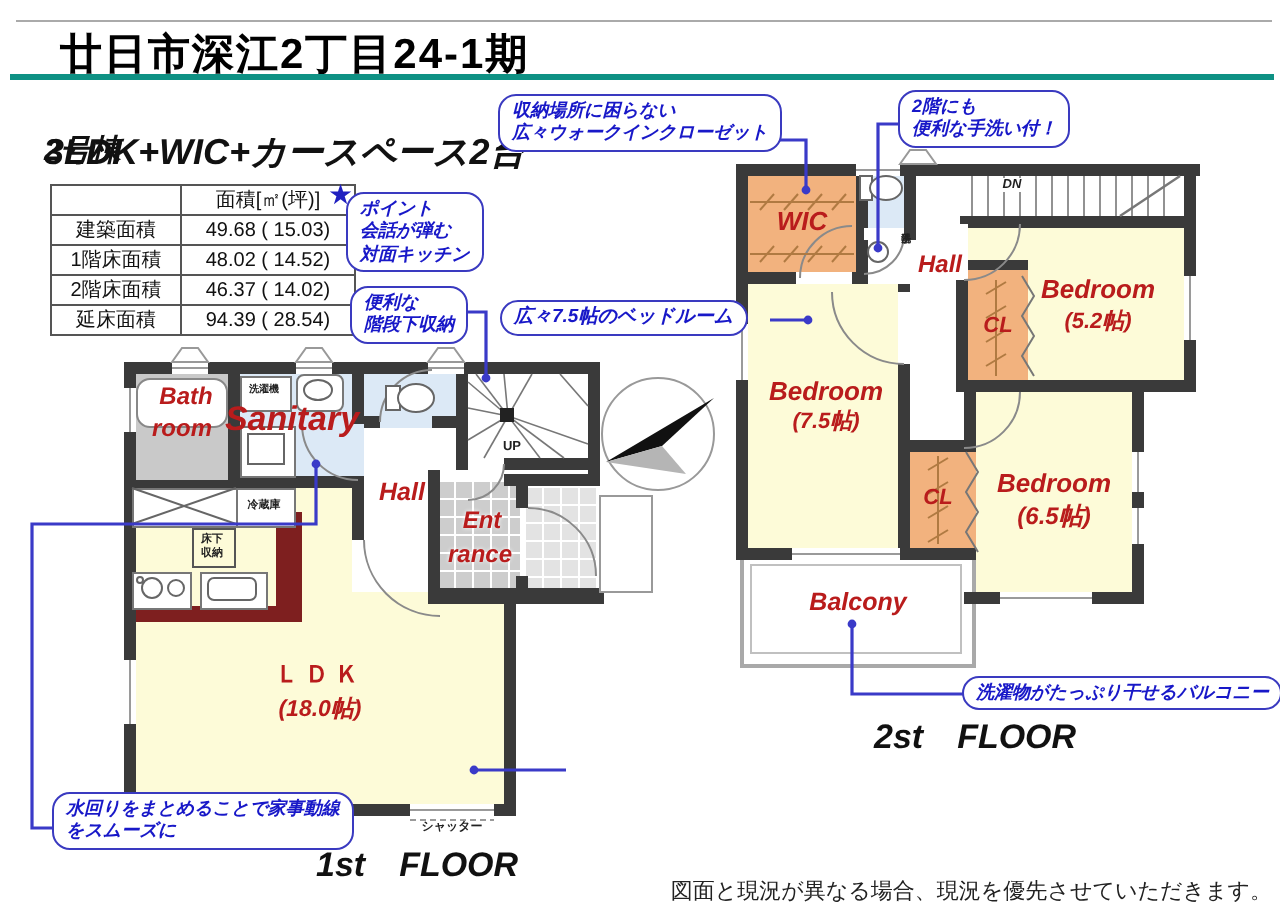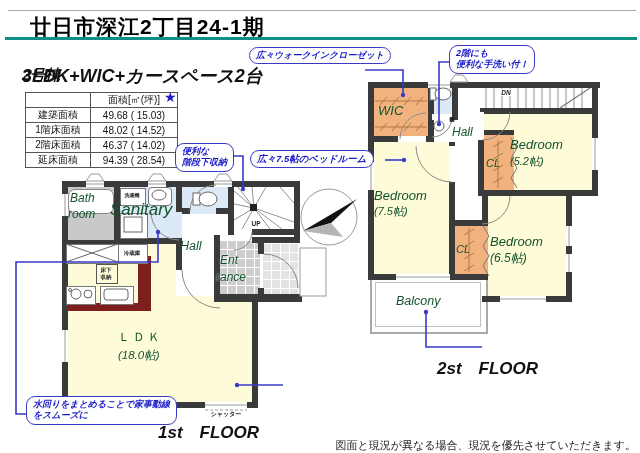--- a/index.html
+++ b/index.html
@@ -23,21 +23,21 @@
   .tile1{position:absolute;z-index:1;background-color:#cdcdcd;
      background-image:linear-gradient(#fff 1px,transparent 1px),linear-gradient(90deg,#fff 1px,transparent 1px);
      background-size:9px 9px;}
   .tile2{position:absolute;z-index:1;background-color:#e3e3e3;
      background-image:linear-gradient(#fff 1px,transparent 1px),linear-gradient(90deg,#fff 1px,transparent 1px);
      background-size:9px 9px;}
   .balc{position:absolute;border:2px solid #a9a9a9;background:#fff;z-index:1;}
   .balcIn{position:absolute;border:1px solid #c0c0c0;z-index:1;}
   svg.deco{position:absolute;left:0;top:0;z-index:4;pointer-events:none;}
   
-  .lab{position:absolute;z-index:5;text-align:left;font-style:italic;font-weight:normal;color:#14532d;line-height:1.1;}
+  .lab{position:absolute;z-index:5;text-align:center;font-style:italic;font-weight:bold;color:#b91c1c;line-height:1.1;}
   .sm{position:absolute;z-index:5;font-weight:bold;color:#222;text-align:center;line-height:1.15;font-style:normal;}
   .caption{position:absolute;z-index:6;font-size:17px;font-weight:bold;font-style:italic;color:#111;white-space:pre;}
   
   .co{position:absolute;z-index:6;border:1.6px solid #3a3ac0;border-radius:9px;background:#fff;
       color:#1818c8;font-size:9px;font-weight:bold;font-style:italic;padding:2px 6px;line-height:1.25;white-space:nowrap;}
   .co span{display:block;}
   .star{position:absolute;z-index:7;color:#2020c0;font-size:14px;font-style:normal;}
   .disclaimer{position:absolute;right:4px;top:438px;font-size:11px;color:#222;z-index:6;}
 </style>
 </head>
@@ -337,31 +337,38 @@
   <div class="lab" style="left:490px;top:235px;width:74px;font-size:13px;">Bedroom</div>
   <div class="lab" style="left:490px;top:252px;width:74px;font-size:12px;">(6.5帖)</div>
   <div class="lab" style="left:486px;top:157px;width:26px;font-size:11px;">CL</div>
   <div class="lab" style="left:456px;top:243px;width:26px;font-size:11px;">CL</div>
   <div class="lab" style="left:396px;top:295px;width:66px;font-size:12.5px;">Balcony</div>
   <div class="sm" style="left:497px;top:89px;width:18px;font-size:6.5px;font-style:italic;background:#fff;">DN</div>
   <div class="sm" style="left:446px;top:112px;width:8px;font-size:5px;writing-mode:vertical-rl;">手洗器</div>
   <div class="caption" style="left:437px;top:357px;">2st　FLOOR</div>
 
   <div class="co" style="left:249px;top:47px;">
+    <span>収納場所に困らない</span>
     <span>広々ウォークインクローゼット</span>
   </div>
   <div class="co" style="left:449px;top:45px;">
     <span>2階にも</span>
     <span>便利な手洗い付！</span>
   </div>
   <span class="star" style="left:164px;top:89px;">★</span>
+  <div class="co" style="left:173px;top:96px;">
+    <span>ポイント</span>
+    <span>会話が弾む</span>
+    <span>対面キッチン</span>
+  </div>
   <div class="co" style="left:175px;top:143px;">
     <span>便利な</span>
     <span>階段下収納</span>
   </div>
   <div class="co" style="left:250px;top:150px;font-size:9.5px;">広々7.5帖のベッドルーム</div>
   <div class="co" style="left:26px;top:396px;">
     <span>水回りをまとめることで家事動線</span>
     <span>をスムーズに</span>
   </div>
+  <div class="co" style="left:481px;top:338px;">洗濯物がたっぷり干せるバルコニー</div>
 
   <div class="disclaimer">図面と現況が異なる場合、現況を優先させていただきます。</div>
 </div>
 
 </body></html>

